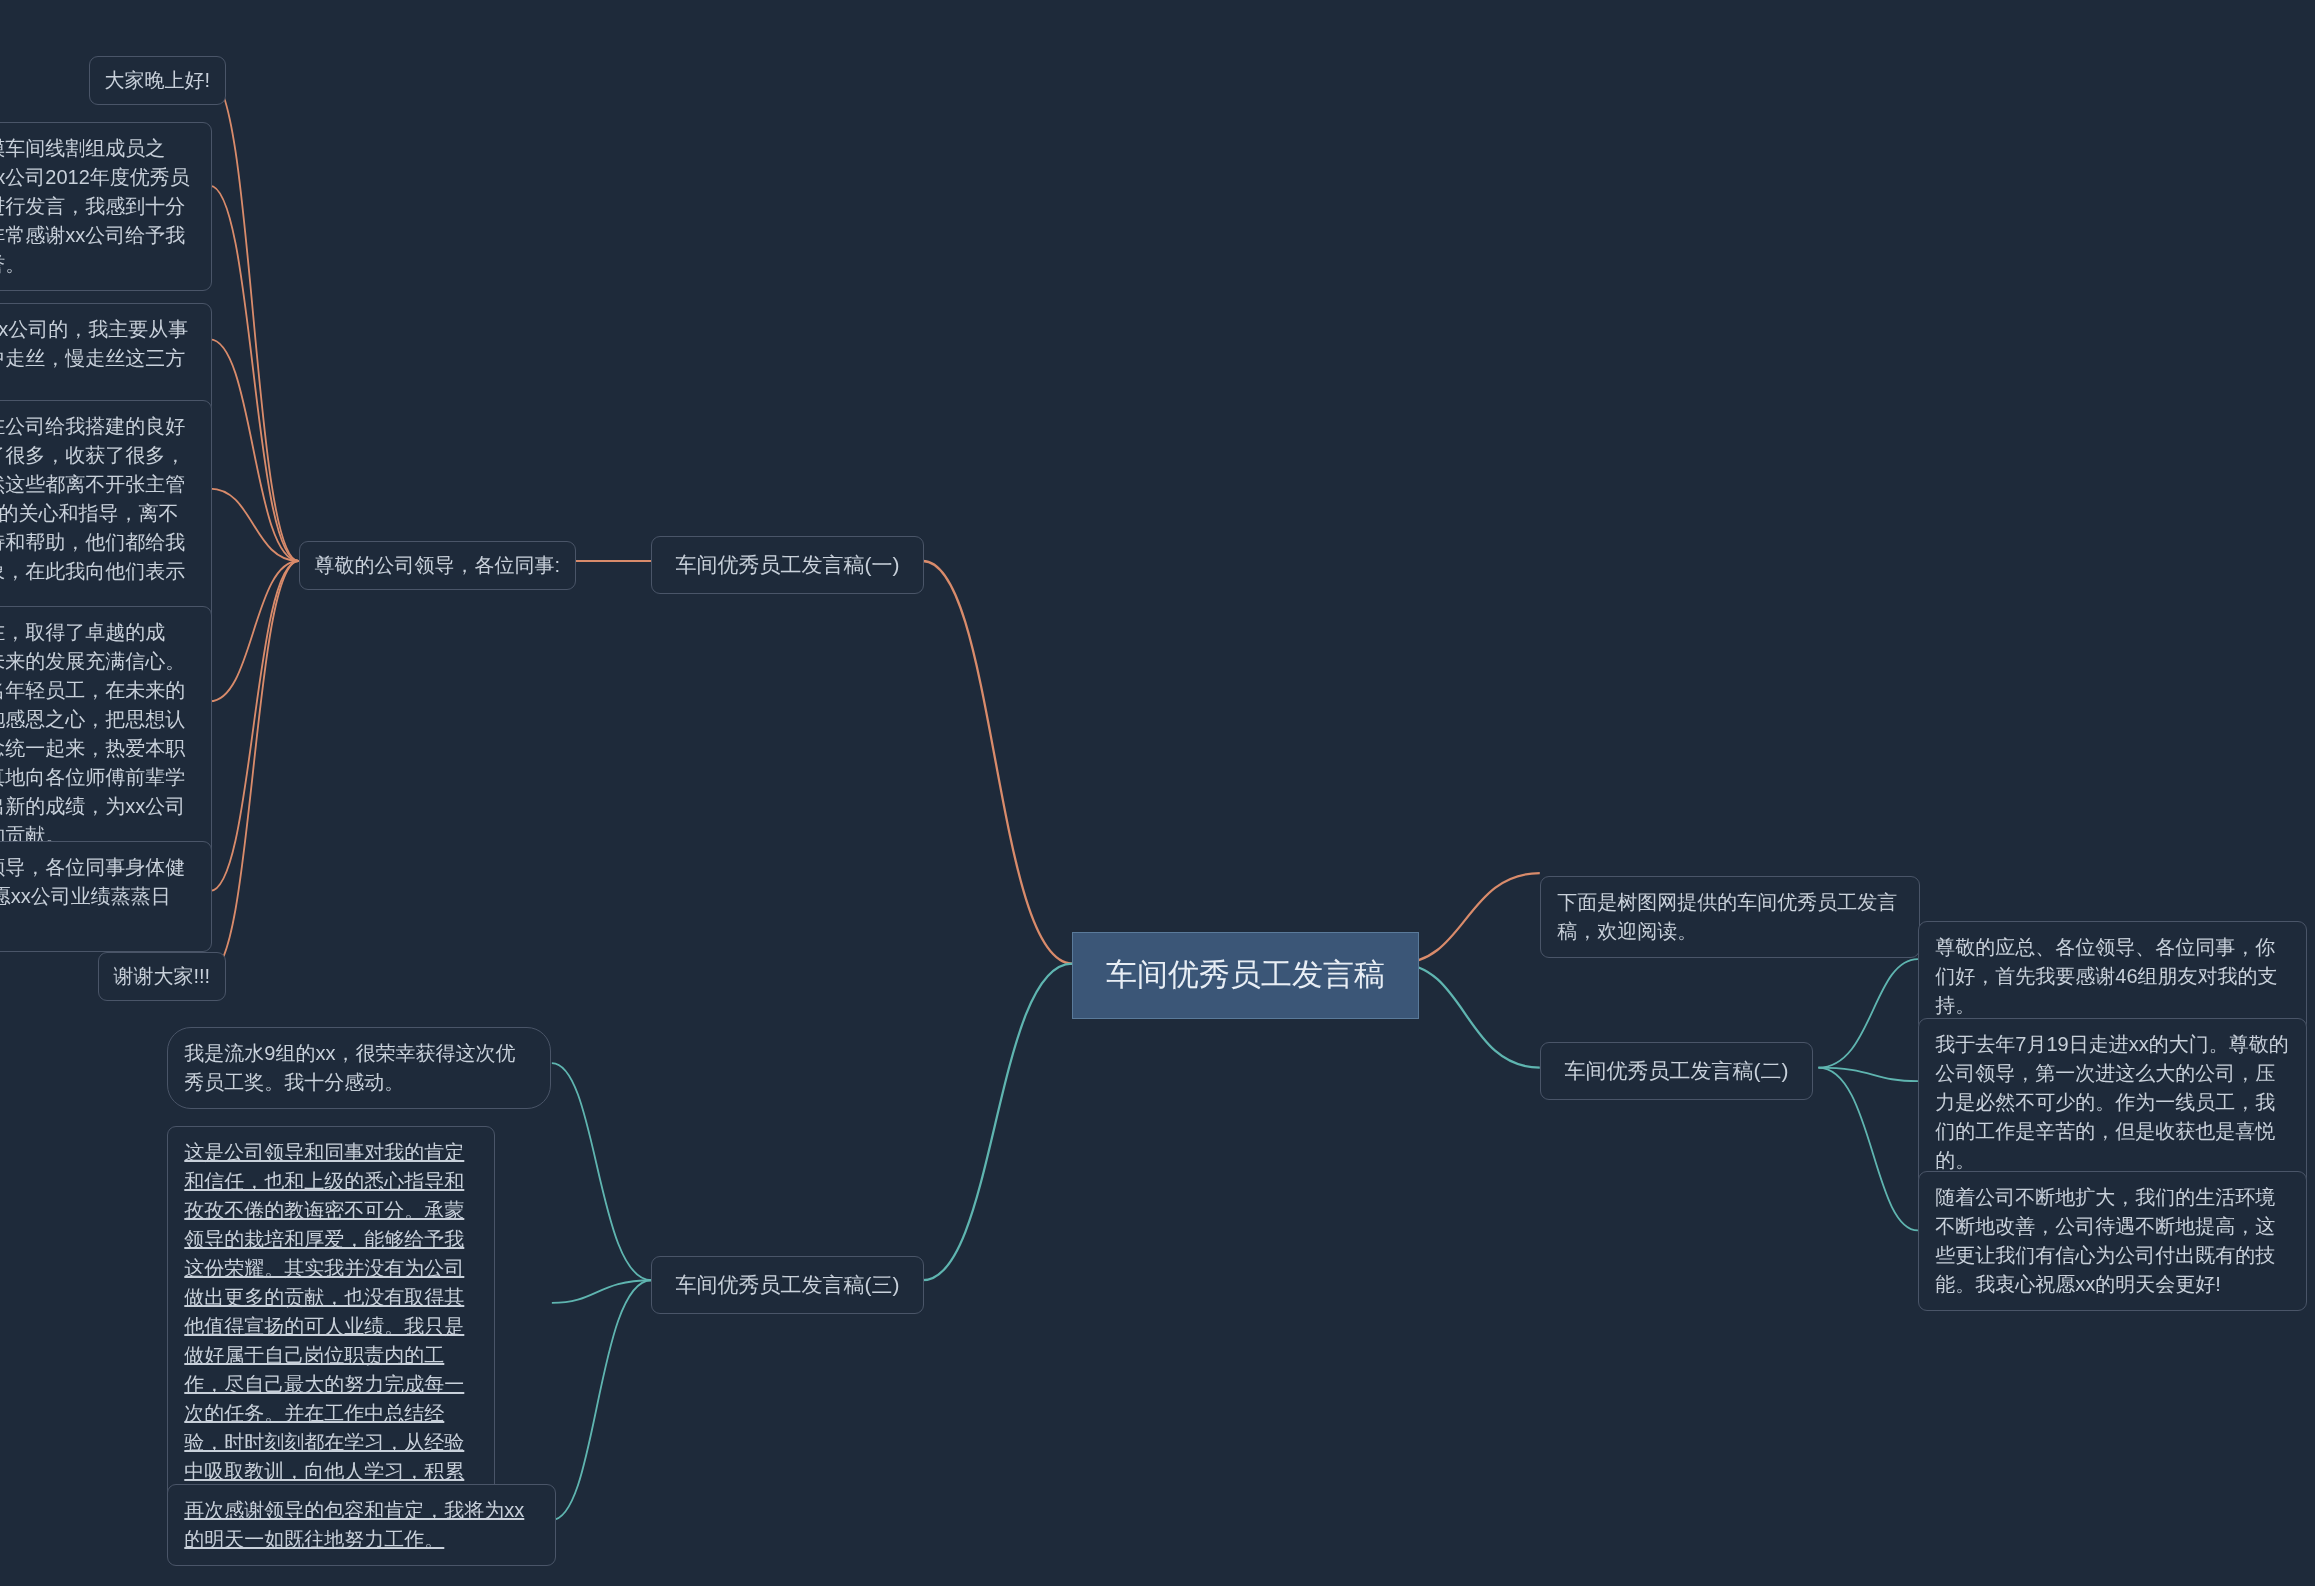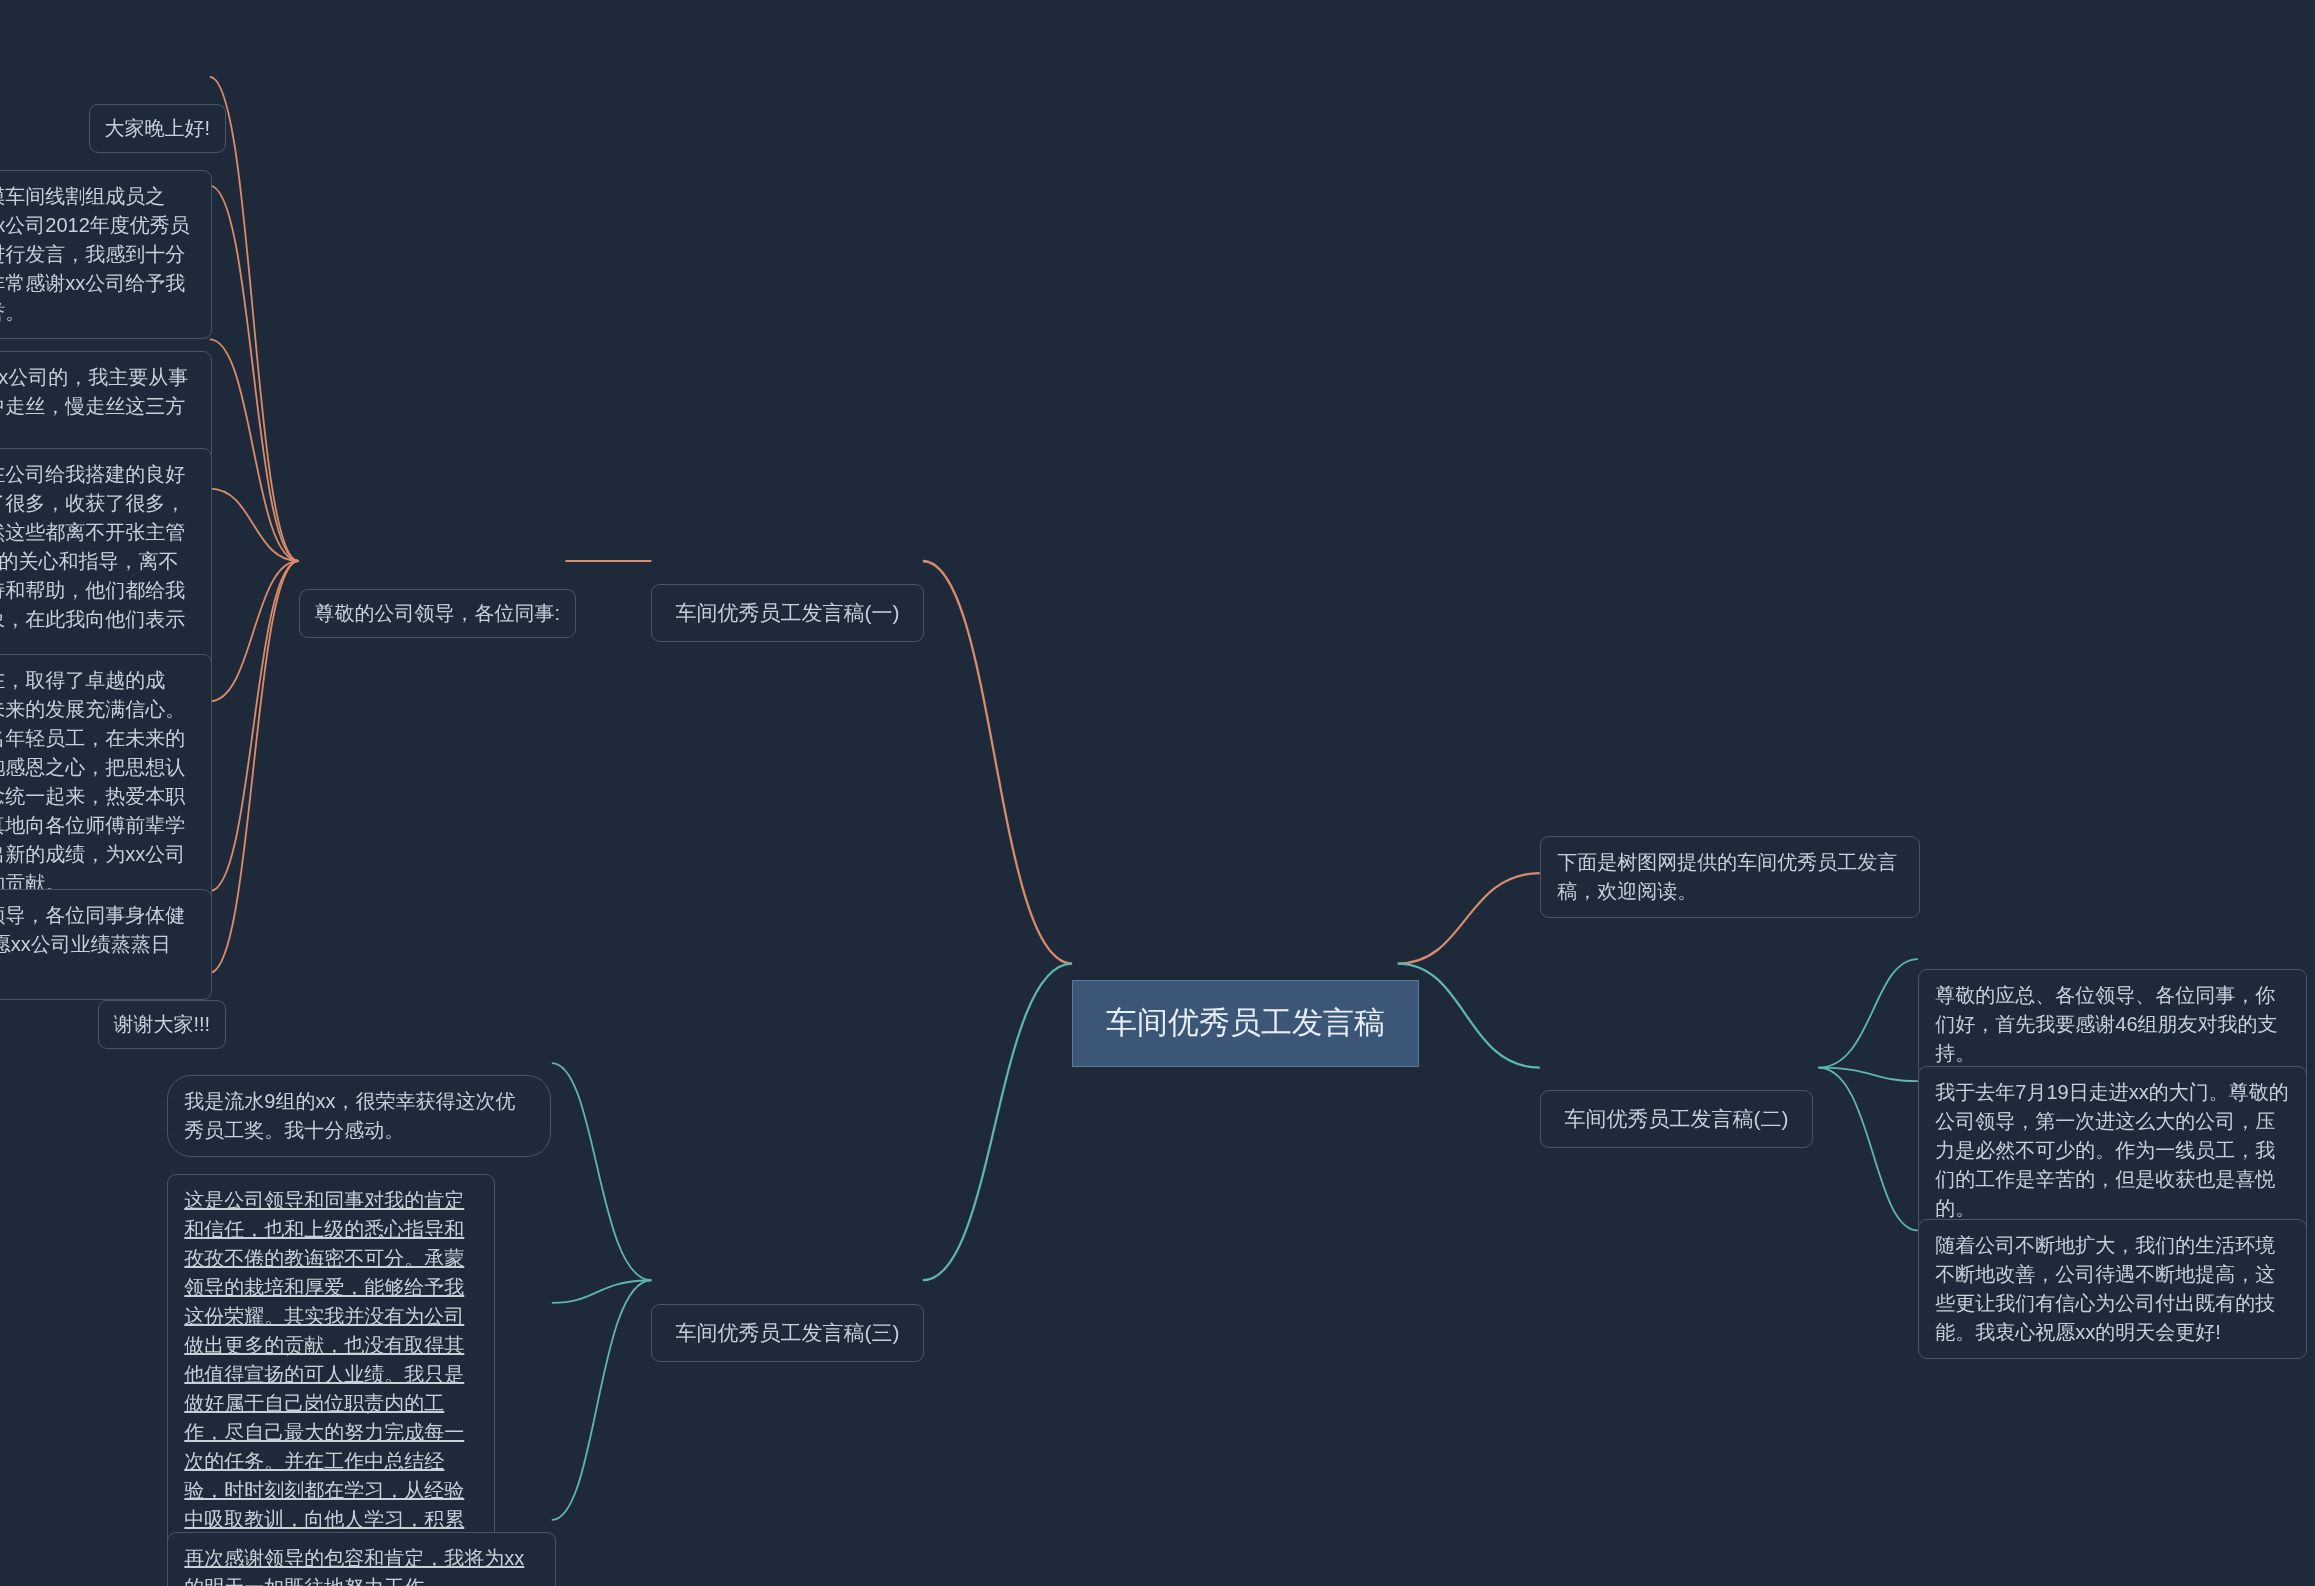--- a/index.html
+++ b/index.html
@@ -20,21 +20,20 @@
   }
   .node {
     position: absolute;
     background: #1e2a3a;
     border: 1.4px solid #4a5568;
     border-radius: 9px;
     color: #c8d0da;
     font-size: 20px;
     line-height: 1.45;
     padding: 11px 16.3px;
-    margin-top: 48px;
   }
   .node.root {
     background: #3b5677;
     border: 1.4px solid #5a7a9a;
     color: #e8eef5;
     font-size: 31px;
     padding: 20px 33px;
     border-radius: 0;
   }
   .node.sub {
@@ -75,21 +74,21 @@
 
   <path d="M 720 1415 C 660 1415 660 1175 610 1175" stroke="#5fb5b0" stroke-width="2" fill="none"></path>
   <path d="M 720 1415 C 660 1415 660 1440 610 1440" stroke="#5fb5b0" stroke-width="2" fill="none"></path>
   <path d="M 720 1415 C 660 1415 660 1680 610 1680" stroke="#5fb5b0" stroke-width="2" fill="none"></path>
 </svg>
 
 <div class="node root" style="left:1072px; top:932px;">
   <span>车间优秀员工发言稿</span>
 </div>
 
-<div class="node leaf" style="left:1540px; top:788px; max-width:380px;">
+<div class="node leaf" style="left:1540px; top:876px; max-width:380px;">
   <span>下面是树图网提供的车间优秀员工发言稿，欢迎阅读。</span>
 </div>
 
 <div class="node sub" style="left:1540px; top:1042px;">
   <span>车间优秀员工发言稿(二)</span>
 </div>
 <div class="node leaf" style="left:1918px; top:921px;">
   <span>尊敬的应总、各位领导、各位同事，你们好，首先我要感谢46组朋友对我的支持。</span>
 </div>
 <div class="node leaf" style="left:1918px; top:1018px;">

